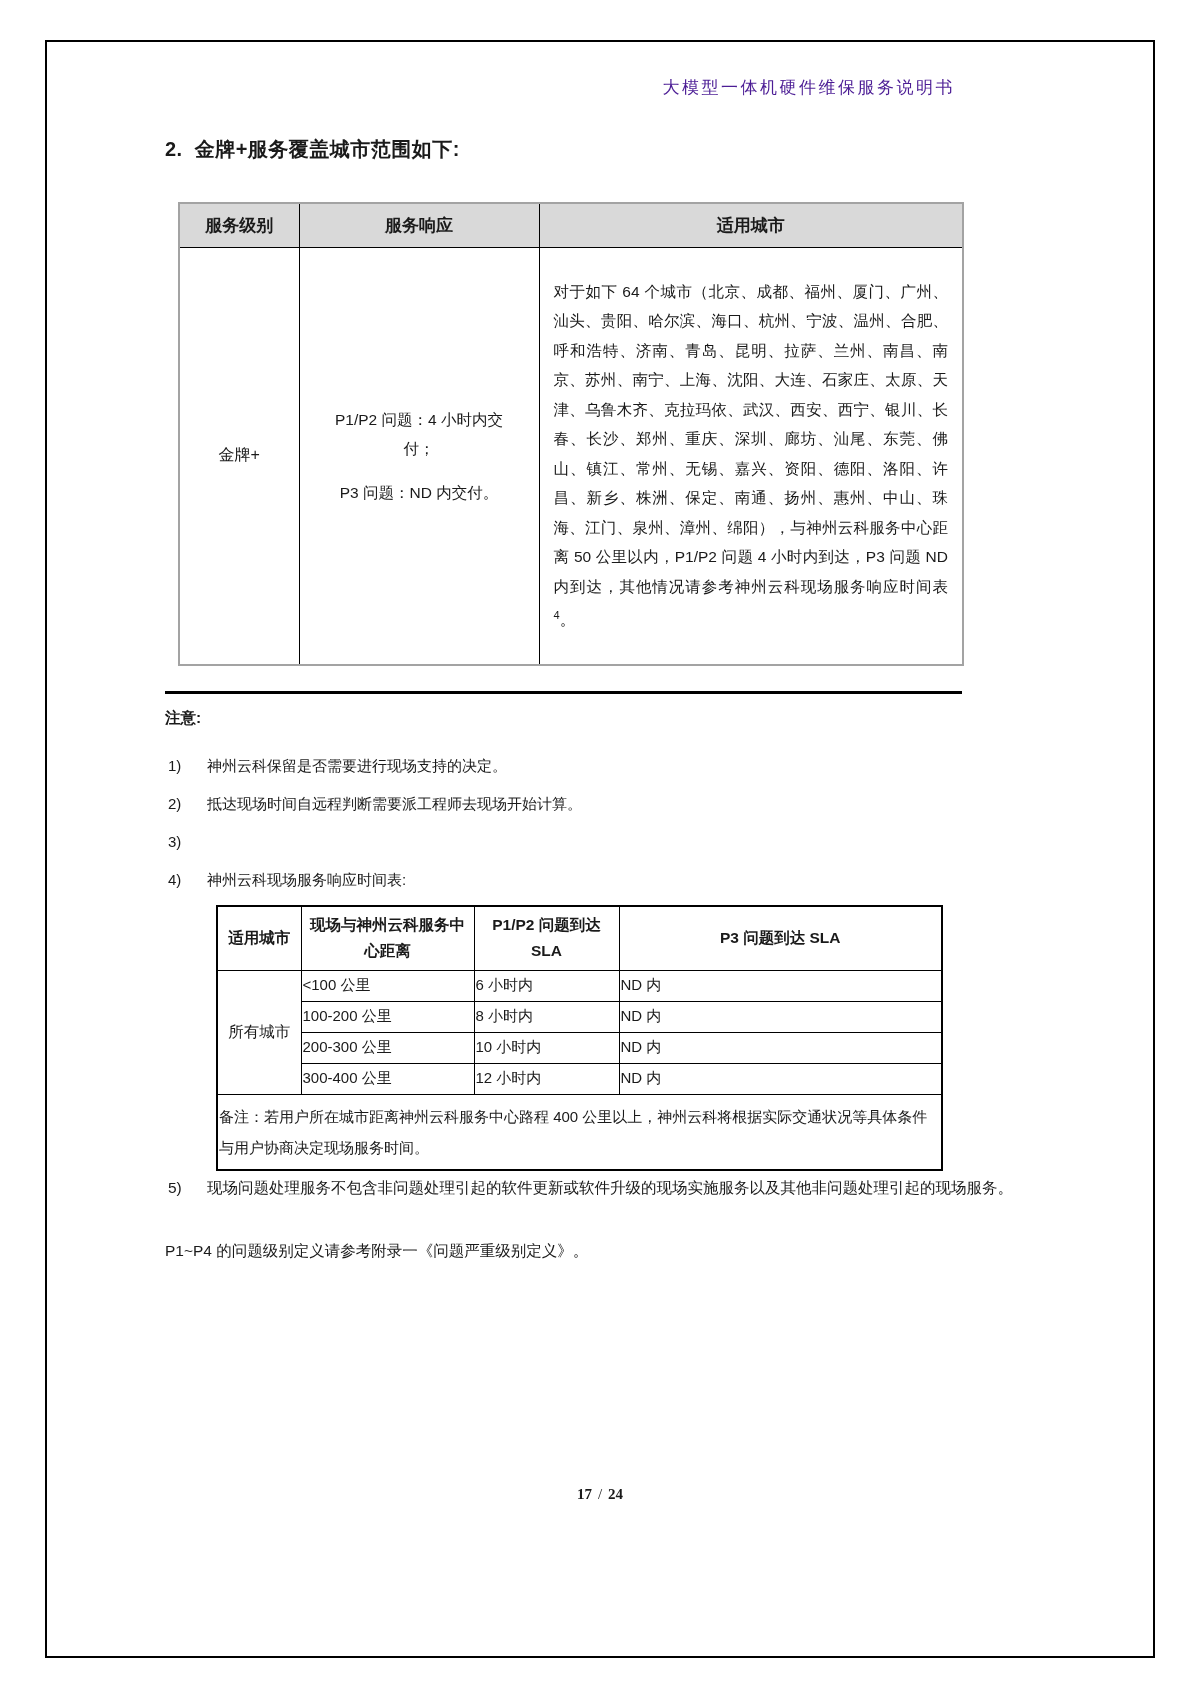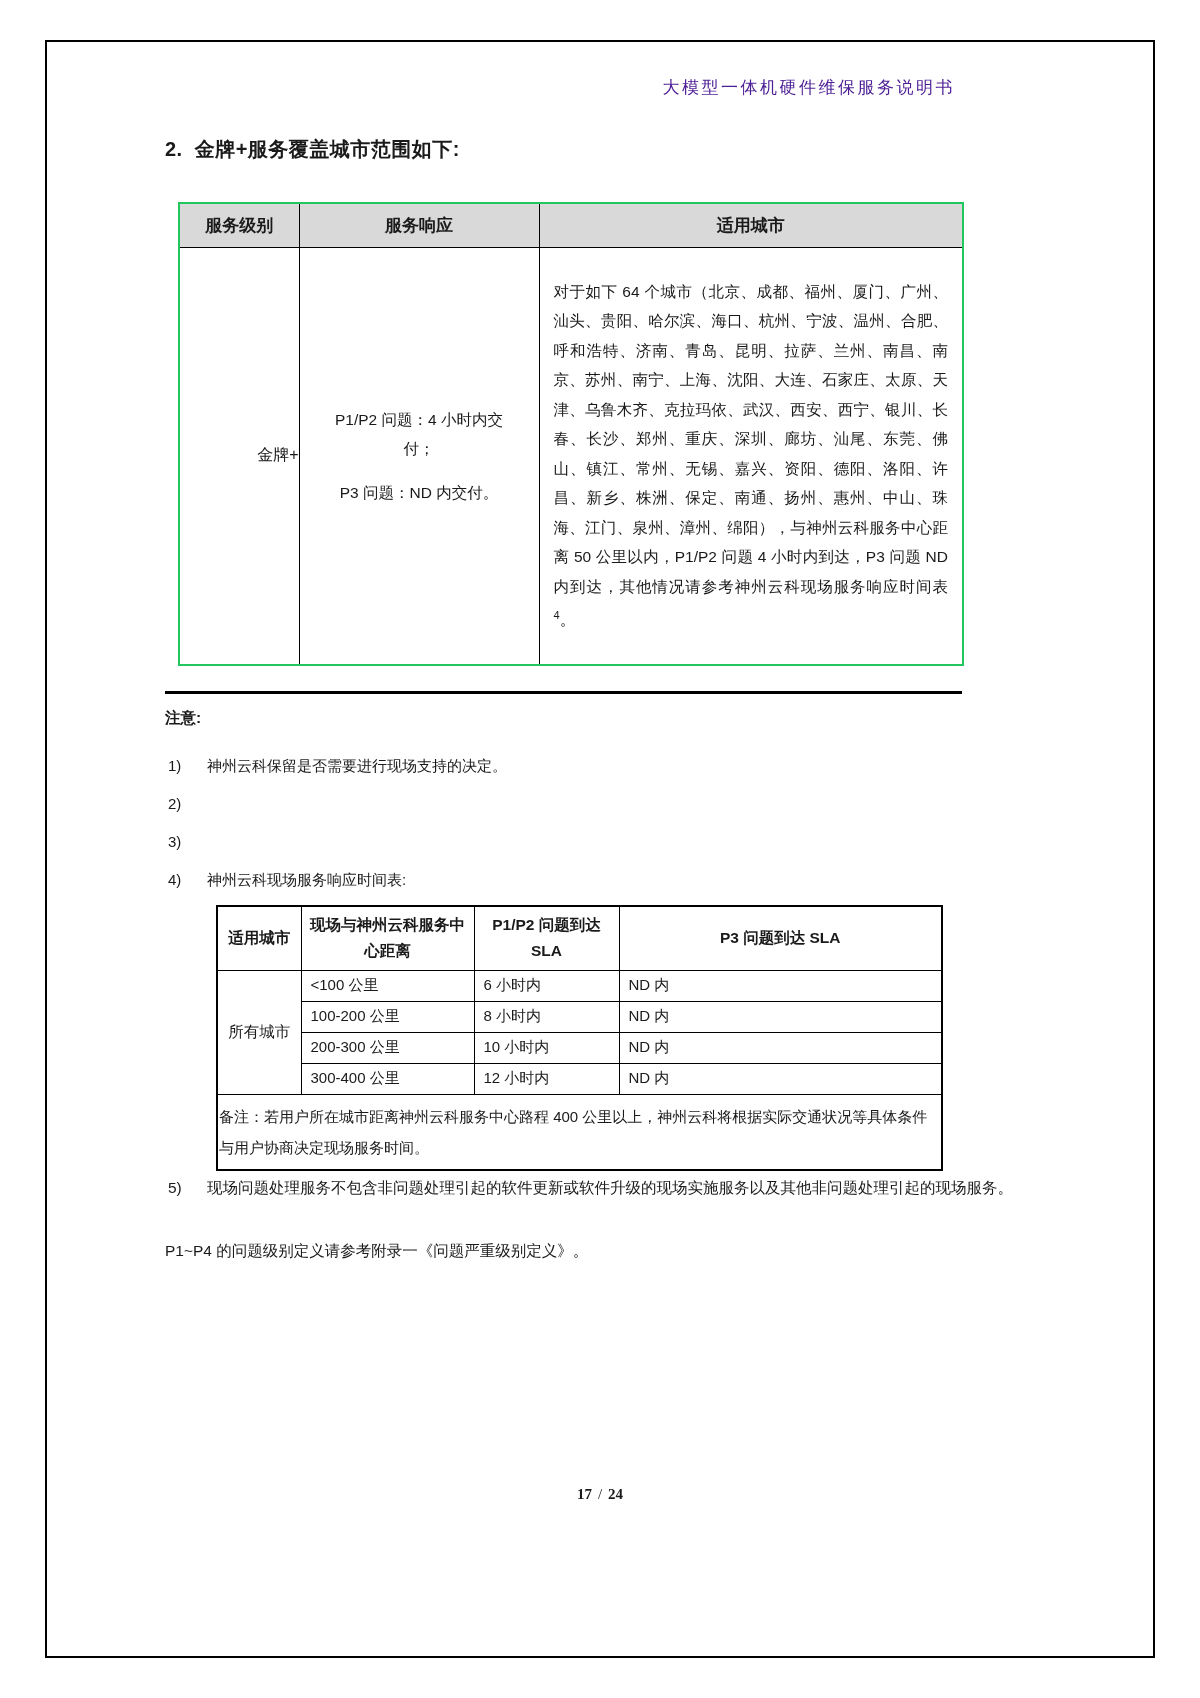--- a/index.html
+++ b/index.html
@@ -21,29 +21,29 @@
   .section-title {
     position:absolute; left:165px; top:136px;
     font-size:20px; font-weight:bold; letter-spacing:.5px;
   }
   .section-title .num { margin-right:12px; }
 
   
   .t1 {
     position:absolute; left:178px; top:202px; width:784px;
     border-collapse:collapse; table-layout:fixed;
-    border:2px solid #22c55e;
+    border:2px solid #a3a3a3;
   }
   .t1 th, .t1 td { border:1px solid #000; }
   .t1 thead th {
     height:44px; background:#d9d9d9;
     font-size:17px; font-weight:bold; text-align:center;
   }
   .t1 tbody td { height:418px; vertical-align:middle; }
-  .t1 .level-cell { text-align:right; font-size:16px; }
+  .t1 .level-cell { text-align:center; font-size:16px; }
   .resp-wrap {
     display:flex; flex-direction:column; gap:15px;
     font-size:15.5px; line-height:29px; text-align:center;
     padding:0 24px;
   }
   .cities-wrap {
     font-size:15.5px; line-height:29.5px;
     text-align:justify; text-justify:inter-ideograph;
     padding:0 14px;
   }
@@ -65,21 +65,21 @@
   .t2 {
     position:absolute; left:216px; top:905px; width:725px;
     border-collapse:collapse; table-layout:fixed;
     border:2px solid #000; font-size:15px;
   }
   .t2 th, .t2 td { border:1px solid #000; }
   .t2 thead th {
     height:64px; font-size:15.5px; font-weight:bold;
     text-align:center; line-height:26px; padding:0 6px; background:#fff;
   }
-  .t2 tbody td { height:31px; padding:2px 9px; vertical-align:middle; }
+  .t2 tbody td { height:31px; padding:2px 1px; vertical-align:middle; }
   .t2 .scope-cell { text-align:center; font-size:15.5px; padding:12px 4px; }
   .t2 .remark-cell { height:auto; line-height:31px; padding:6px 1px; font-size:15px; }
 
   .item5 {
     position:absolute; left:168px; top:1172px; width:875px;
     display:flex; font-size:15.5px; line-height:32px;
   }
   .item5 .note-num { width:39px; }
   .item5 .txt { width:831px; }
   .appendix {
@@ -139,20 +139,21 @@
 
 <div class="notice-label">注意:</div>
 
 <div class="notes">
   <div class="note-item">
     <span class="note-num">1)</span>
     <span>神州云科保留是否需要进行现场支持的决定。</span>
   </div>
   <div class="note-item">
     <span class="note-num">2)</span>
+    <span>抵达现场时间自远程判断需要派工程师去现场开始计算。</span>
   </div>
   <div class="note-item">
     <span class="note-num">3)</span>
   </div>
   <div class="note-item">
     <span class="note-num">4)</span>
     <span>神州云科现场服务响应时间表:</span>
   </div>
 </div>
 

